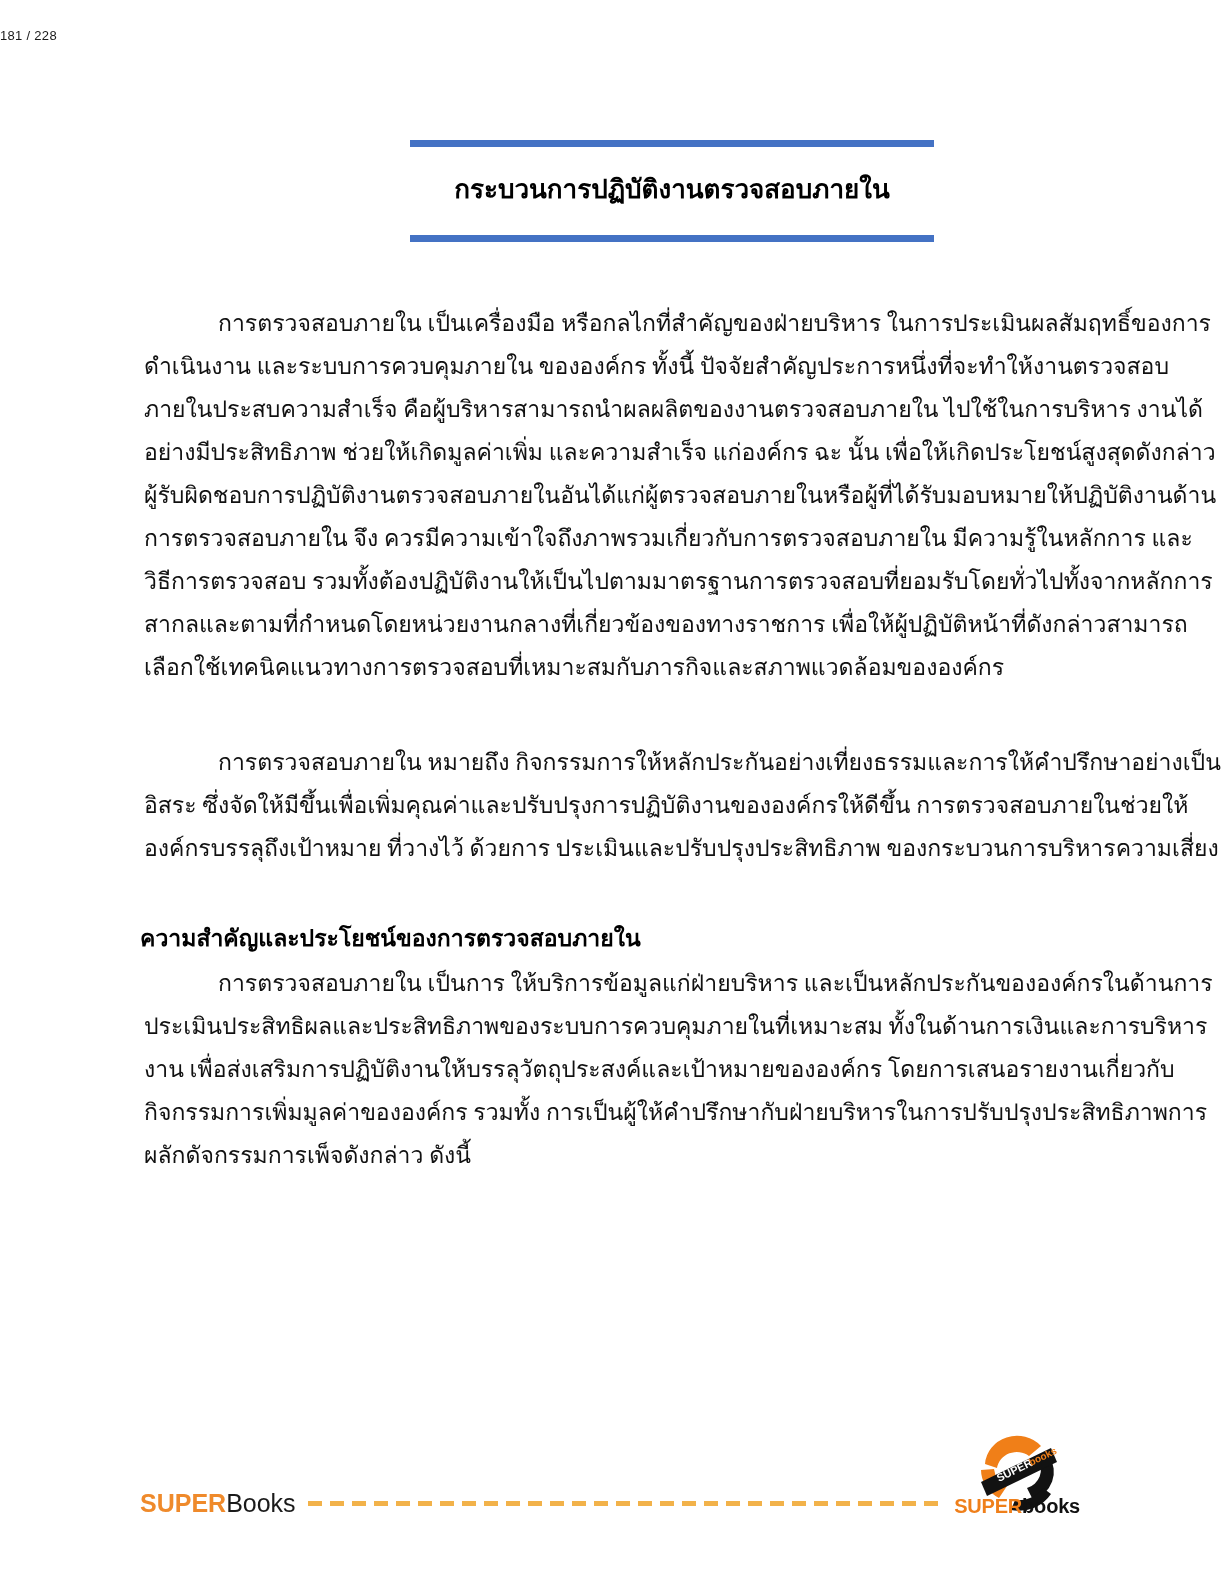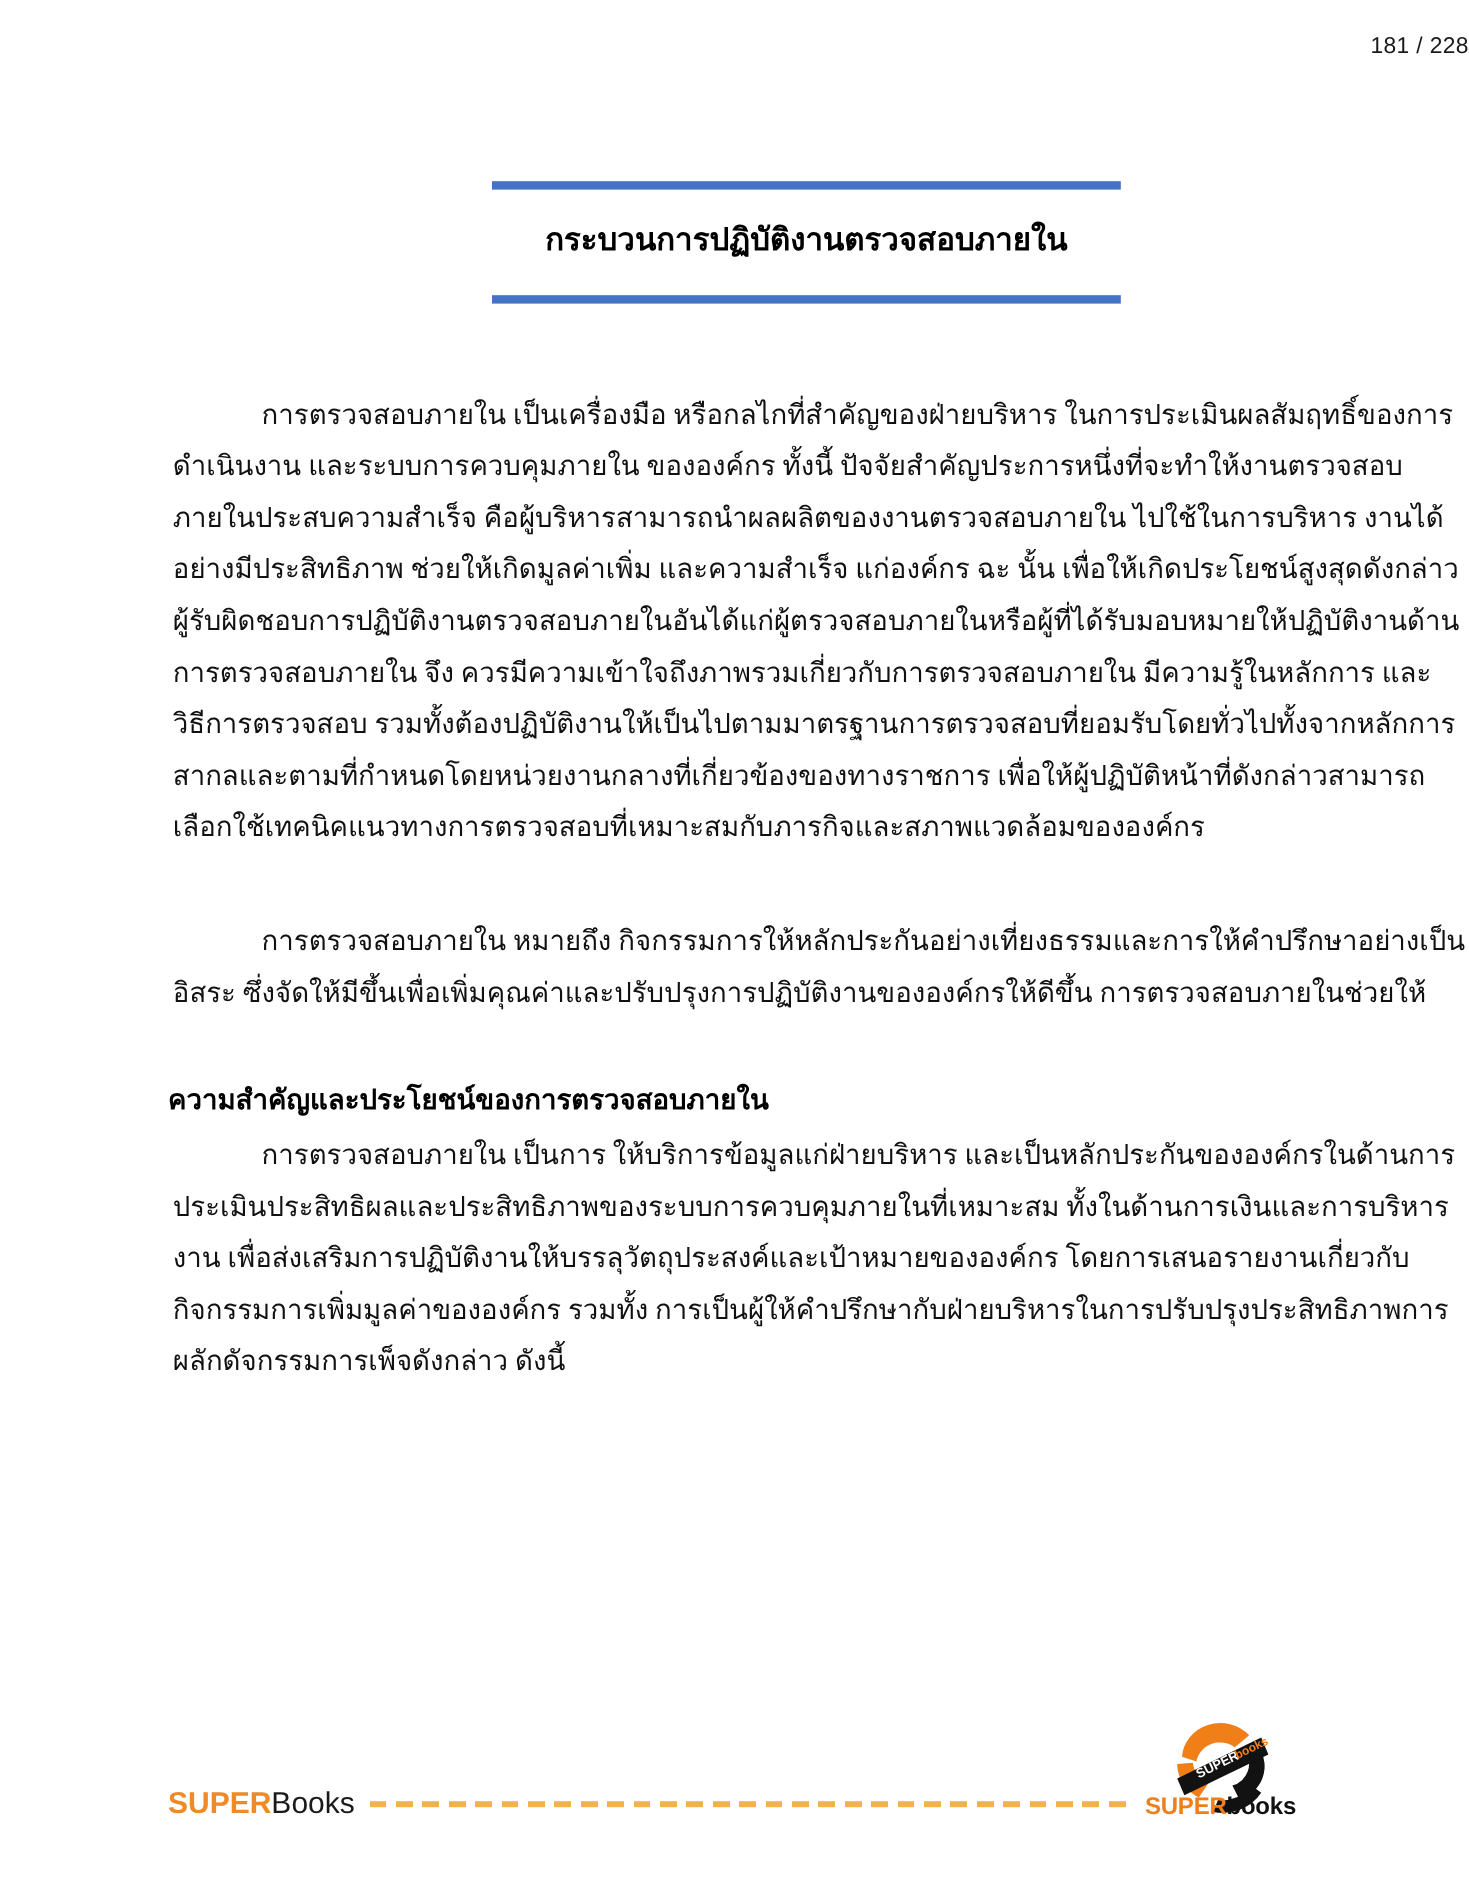--- a/index.html
+++ b/index.html
@@ -15,23 +15,23 @@
     color: #000000;
     overflow: hidden;
   }
 
   
   .page-indicator {
     position: absolute;
     top: 28px;
     left: 0;
     width: 1224px;
-    text-align: right;
+    text-align: left;
     font-family: "Liberation Sans", sans-serif;
-    font-size: 19px;
+    font-size: 13px;
     color: #1a1a1a;
     letter-spacing: 0.3px;
   }
 
   
   .page {
     position: absolute;
     top: 0;
     left: 0;
     width: 1224px;
@@ -40,21 +40,21 @@
 
   .content {
     position: absolute;
     left: 140px;
     top: 140px;
     width: 940px;
   }
 
   
   .title-block {
-    margin: 11px auto;
+    margin: 0 auto;
     width: 524px;
     position: relative;
     left: 62px;
   }
   .title-rule {
     height: 7px;
     background: #4472c4;
     width: 100%;
   }
   .title-rule.bottom {
@@ -184,20 +184,21 @@
       <span class="text-line">สากลและตามที่กำหนดโดยหน่วยงานกลางที่เกี่ยวข้องของทางราชการ เพื่อให้ผู้ปฏิบัติหน้าที่ดังกล่าวสามารถ</span>
       <span class="text-line">เลือกใช้เทคนิคแนวทางการตรวจสอบที่เหมาะสมกับภารกิจและสภาพแวดล้อมขององค์กร</span>
     </div>
 
     <div class="par-spacer-md"></div>
 
 
     <div class="body-par">
       <span class="text-line indented">การตรวจสอบภายใน หมายถึง กิจกรรมการให้หลักประกันอย่างเที่ยงธรรมและการให้คำปรึกษาอย่างเป็น</span>
       <span class="text-line">อิสระ ซึ่งจัดให้มีขึ้นเพื่อเพิ่มคุณค่าและปรับปรุงการปฏิบัติงานขององค์กรให้ดีขึ้น การตรวจสอบภายในช่วยให้</span>
+      <span class="text-line">องค์กรบรรลุถึงเป้าหมาย ที่วางไว้ ด้วยการ ประเมินและปรับปรุงประสิทธิภาพ ของกระบวนการบริหารความเสี่ยง</span>
     </div>
 
     <div class="par-spacer-md"></div>
 
     <div class="section-heading">ความสำคัญและประโยชน์ของการตรวจสอบภายใน</div>
 
     <div class="body-par">
       <span class="text-line indented">การตรวจสอบภายใน เป็นการ ให้บริการข้อมูลแก่ฝ่ายบริหาร และเป็นหลักประกันขององค์กรในด้านการ</span>
       <span class="text-line">ประเมินประสิทธิผลและประสิทธิภาพของระบบการควบคุมภายในที่เหมาะสม ทั้งในด้านการเงินและการบริหาร</span>
       <span class="text-line">งาน เพื่อส่งเสริมการปฏิบัติงานให้บรรลุวัตถุประสงค์และเป้าหมายขององค์กร โดยการเสนอรายงานเกี่ยวกับ</span>

